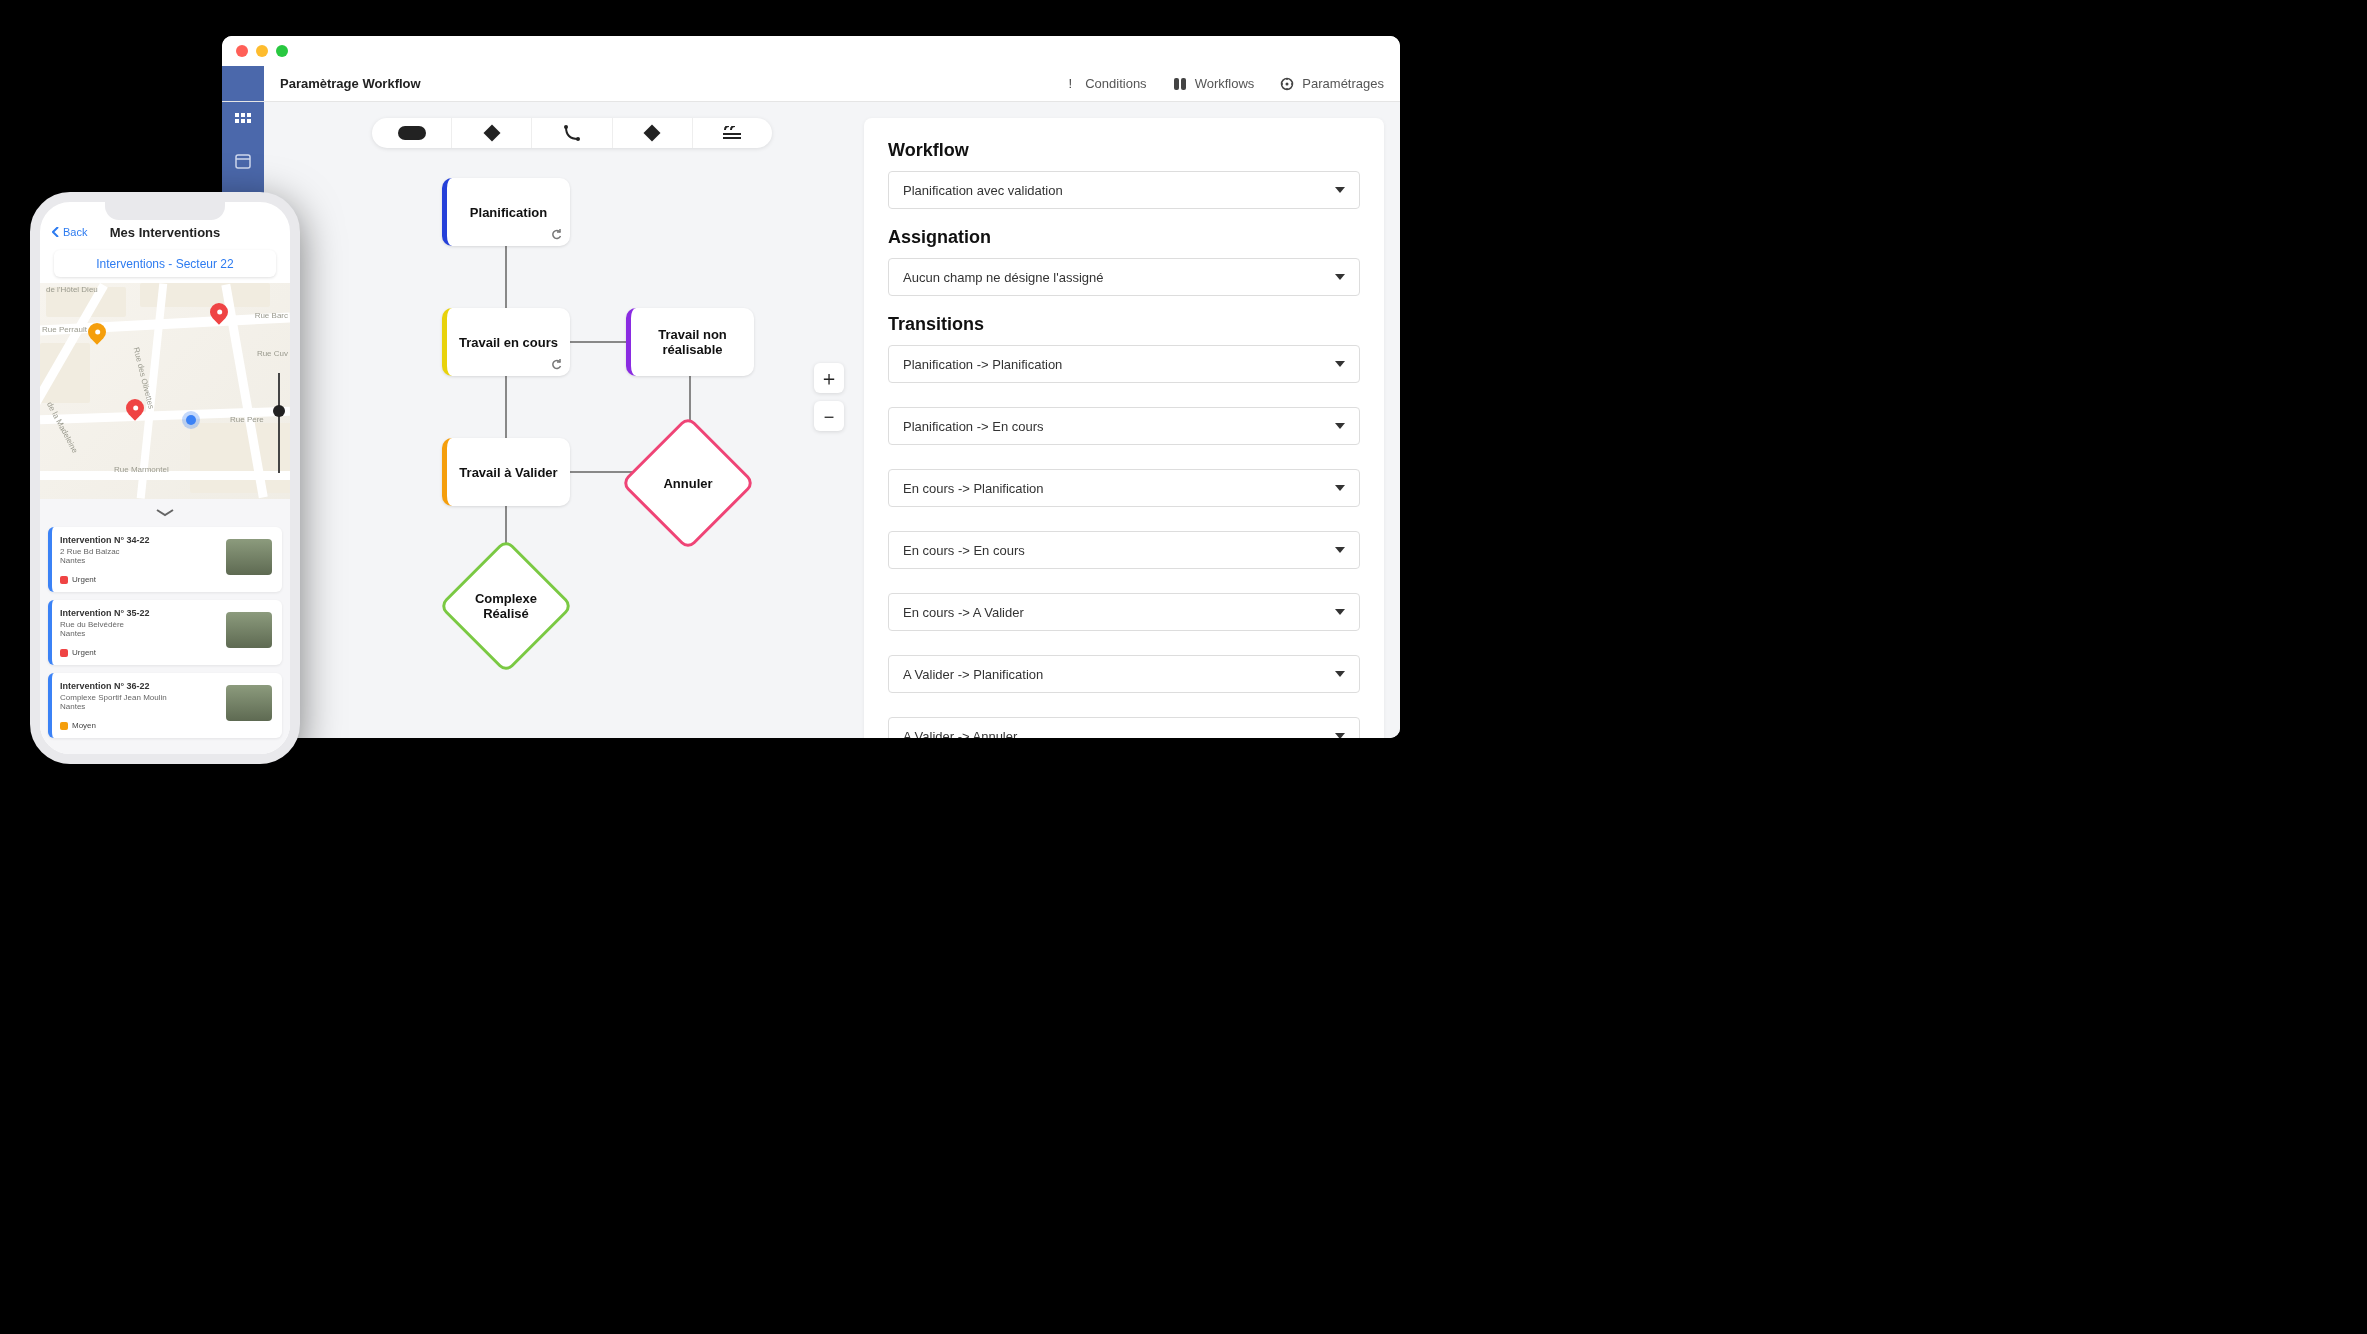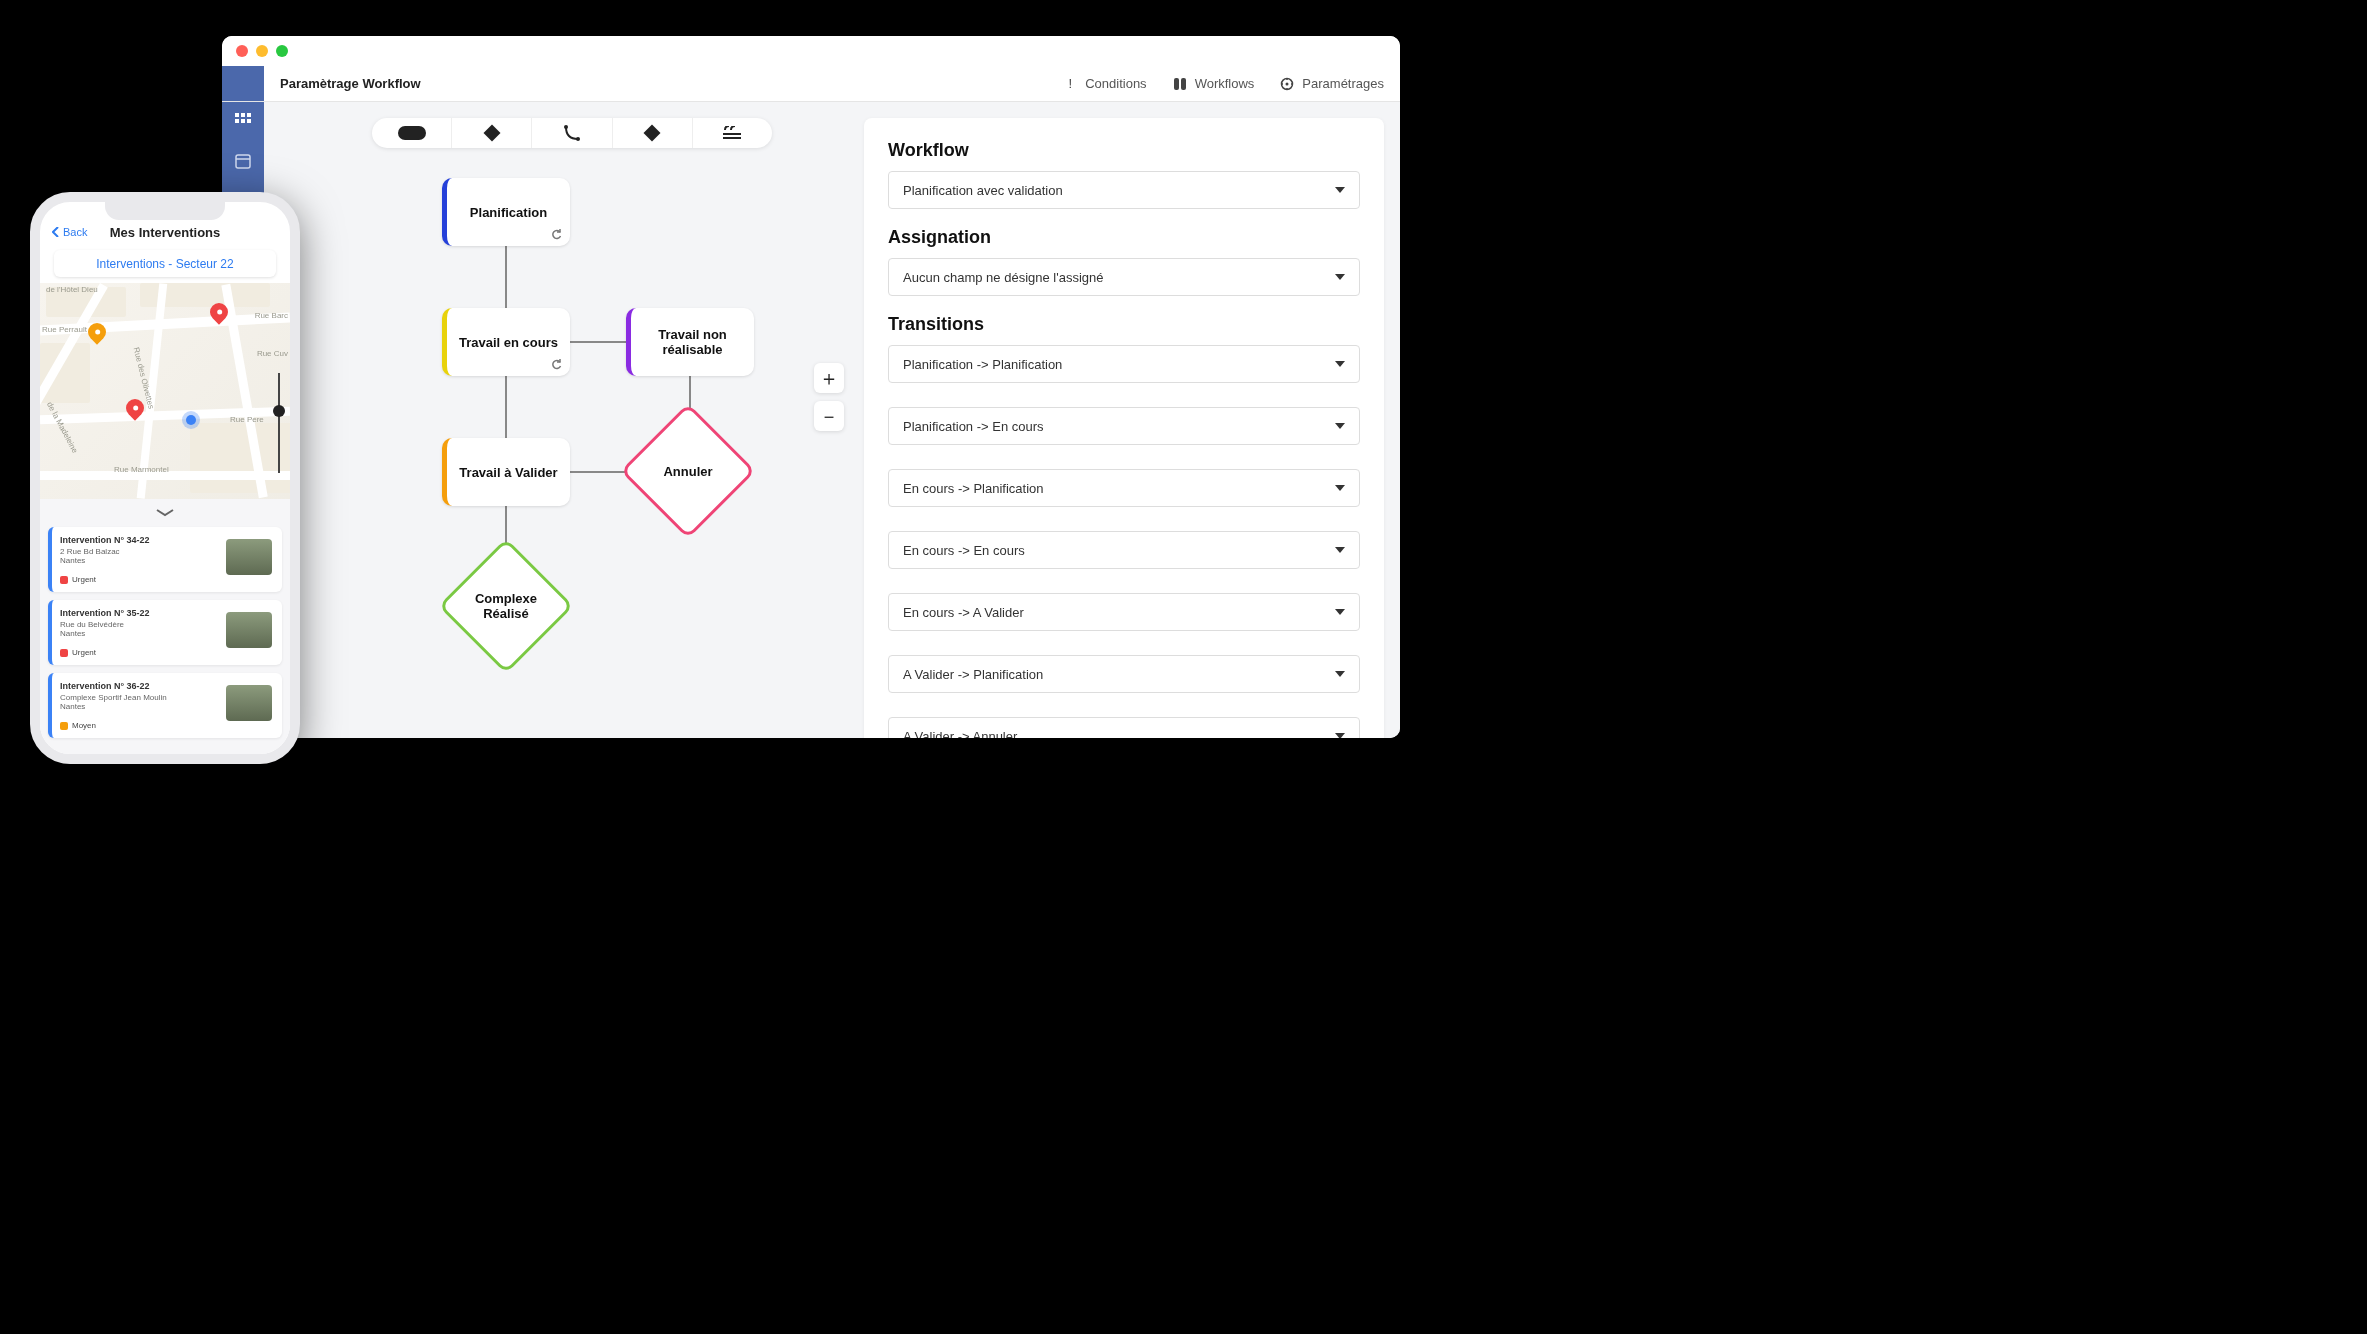--- a/index.html
+++ b/index.html
@@ -211,21 +211,21 @@
                 <path d="M10 4a4 4 0 10.5 4"></path>
                 <path d="M10 1v3h-3"></path>
               </svg></span>
         </div>
         <div class="node" style="left:346px; top:190px; border-left-color:#8a2be2;">
           <span>Travail non réalisable</span>
         </div>
         <div class="node" style="left:162px; top:320px; border-left-color:#f59e0b;">
           <span>Travail à Valider</span>
         </div>
-        <div class="dnode" style="left:360px; top:305px;">
+        <div class="dnode" style="left:360px; top:317px;">
           <div class="dsh" style="border-color:#ef4476;"></div>
           <div class="lbl">Annuler</div>
         </div>
         <div class="dnode" style="left:178px; top:440px;">
           <div class="dsh" style="border-color:#7ac943;"></div>
           <div class="lbl">Complexe Réalisé</div>
         </div>
 
         <div class="zoom-buttons">
           <div class="zoom-btn">＋</div>

